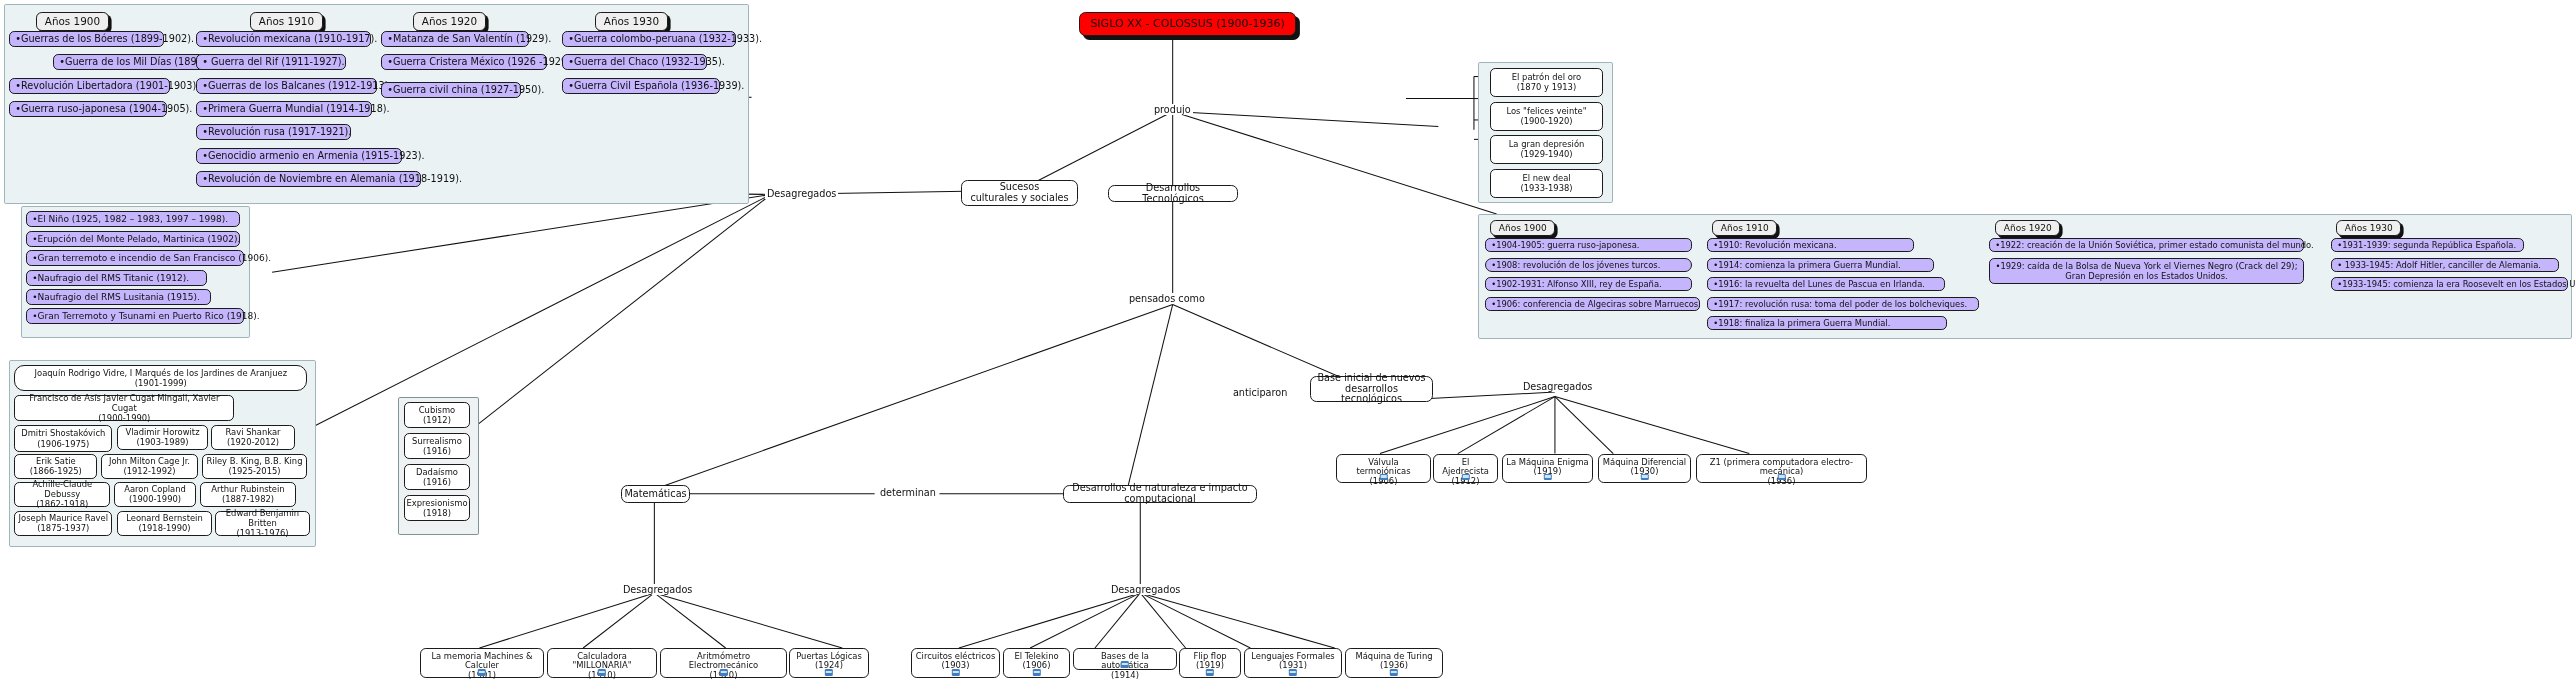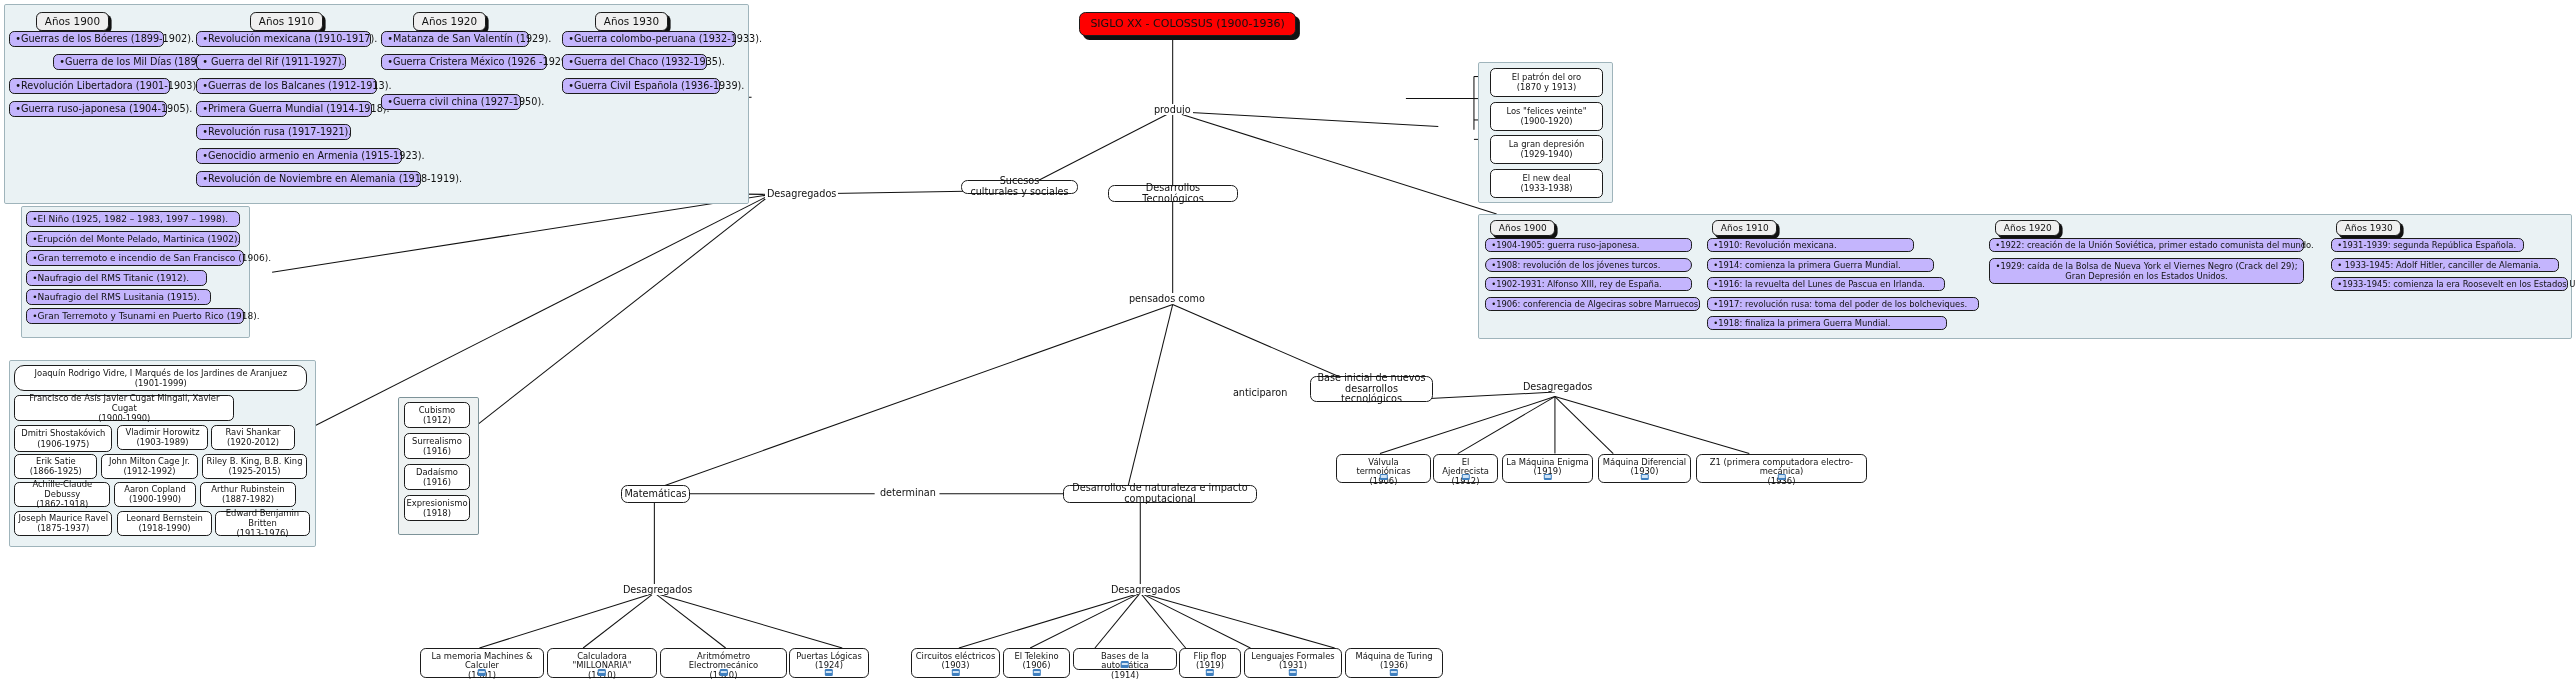--- a/index.html
+++ b/index.html
@@ -107,21 +107,21 @@
   <div class="pill" style="left:196px;top:54px;width:150px;">•    Guerra del Rif (1911-1927).</div>
   <div class="pill" style="left:196px;top:78px;width:181px;">•Guerras de los Balcanes (1912-1913).</div>
   <div class="pill" style="left:196px;top:101px;width:176px;">•Primera Guerra Mundial (1914-1918).</div>
   <div class="pill" style="left:196px;top:124px;width:155px;">•Revolución rusa (1917-1921).</div>
   <div class="pill" style="left:196px;top:148px;width:206px;">•Genocidio armenio en Armenia (1915-1923).</div>
   <div class="pill" style="left:196px;top:171px;width:225px;">•Revolución de Noviembre en Alemania (1918-1919).</div>
 
   <div class="hdr" style="left:413px;top:11.7px;">Años 1920</div>
   <div class="pill" style="left:381px;top:31px;width:148px;">•Matanza de San Valentín (1929).</div>
   <div class="pill" style="left:381px;top:54px;width:166px;">•Guerra Cristera México (1926 -1929).</div>
-  <div class="pill" style="left:381px;top:94px;width:140px;text-align:center;">•Guerra civil china (1927-1950).</div>
+  <div class="pill" style="left:381px;top:82px;width:140px;text-align:center;">•Guerra civil china (1927-1950).</div>
 
   <div class="hdr" style="left:595px;top:11.7px;">Años 1930</div>
   <div class="pill" style="left:562px;top:31px;width:174px;">•Guerra colombo-peruana (1932-1933).</div>
   <div class="pill" style="left:562px;top:54px;width:145px;">•Guerra del Chaco (1932-1935).</div>
   <div class="pill" style="left:562px;top:78px;width:158px;">•Guerra Civil Española (1936-1939).</div>
 
   <div class="panel" style="left:21px;top:206px;width:227px;height:130px;"></div>
   <div class="pill" style="left:26px;top:211px;width:214px;font-size:9px;">•El Niño (1925, 1982 – 1983, 1997 – 1998).</div>
   <div class="pill" style="left:26px;top:231px;width:214px;font-size:9px;">•Erupción del Monte Pelado, Martinica (1902).</div>
   <div class="pill" style="left:26px;top:250px;width:218px;font-size:9px;">•Gran terremoto e incendio de San Francisco (1906).</div>
@@ -241,21 +241,21 @@
   <div class="hdr" style="left:1995px;top:220px;height:14.3px;font-size:9px;">Años 1920</div>
   <div class="pill" style="left:1989px;top:238px;width:315px;height:14.3px;font-size:8.4px;">•1922: creación de la Unión Soviética, primer estado comunista del mundo.</div>
   <div class="pill" style="left:1989px;top:258px;width:315px;height:26px;font-size:8.4px;white-space:pre-line;text-align:center;justify-content:center;line-height:1.25;">•1929: caída de la Bolsa de Nueva York el Viernes Negro (Crack del 29);
 Gran Depresión en los Estados Unidos.</div>
 
   <div class="hdr" style="left:2336px;top:220px;height:14.3px;font-size:9px;">Años 1930</div>
   <div class="pill" style="left:2331px;top:238px;width:193px;height:14.3px;font-size:8.4px;">•1931-1939: segunda República Española.</div>
   <div class="pill" style="left:2331px;top:258px;width:228px;height:14.3px;font-size:8.4px;">•    1933-1945: Adolf Hitler, canciller de Alemania.</div>
   <div class="pill" style="left:2331px;top:277px;width:237px;height:14.3px;font-size:8.4px;">•1933-1945: comienza la era Roosevelt en los Estados Unidos.</div>
 
-  <div class="node" style="left:961px;top:180px;width:117px;height:14px;white-space:pre-line;">Sucesos
+  <div class="node" style="left:961px;top:180px;width:117px;height:26px;white-space:pre-line;">Sucesos
 culturales y sociales</div>
   <div class="node" style="left:1108px;top:185px;width:130px;height:17px;">Desarrollos Tecnológicos</div>
   <div class="node" style="left:1310px;top:376px;width:123px;height:26px;white-space:pre-line;">Base inicial de nuevos
 desarrollos tecnológicos</div>
   <div class="node" style="left:621px;top:485px;width:69px;height:18px;">Matemáticas</div>
   <div class="node" style="left:1063px;top:485px;width:194px;height:18px;">Desarrollos de naturaleza e impacto computacional</div>
 
   <div class="lbl" style="left:765px;top:188px;">Desagregados</div>
   <div class="lbl" style="left:1127px;top:293px;">pensados como</div>
   <div class="lbl" style="left:1231px;top:387px;">anticiparon</div>

